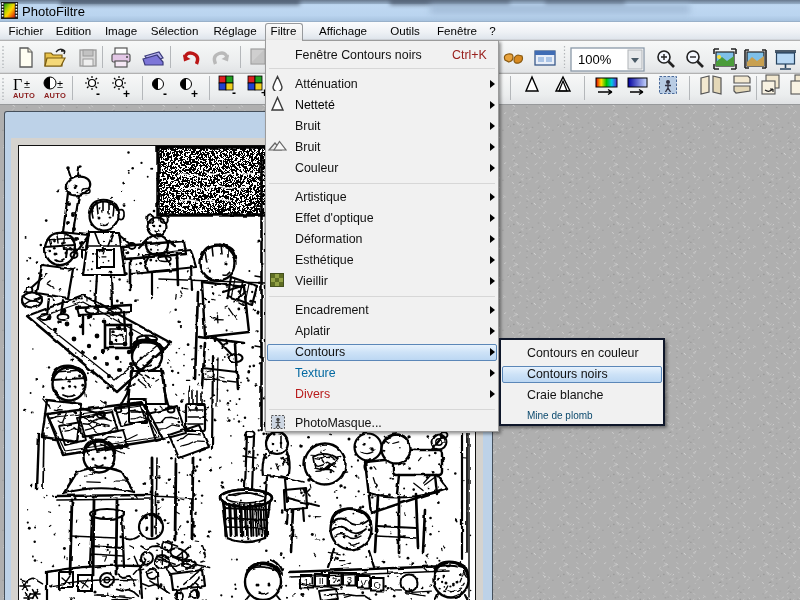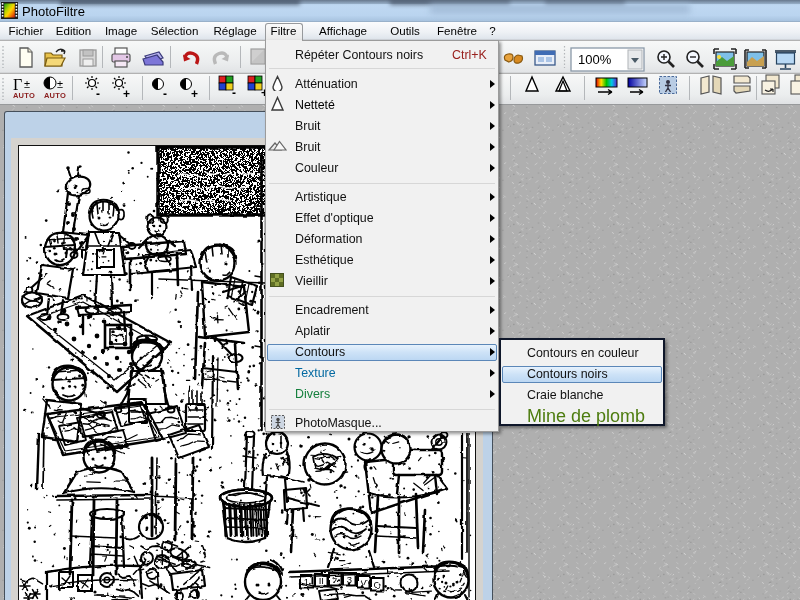--- a/index.html
+++ b/index.html
@@ -1677,21 +1677,21 @@
 <line x1="73.7" y1="172.7" x2="75.2" y2="173.1" stroke="#000" stroke-width="1.2" stroke-linecap="round"></line>
 <line x1="68.0" y1="151.8" x2="68.0" y2="155.0" stroke="#000" stroke-width="1.2" stroke-linecap="round"></line>
 <line x1="70.9" y1="178.2" x2="71.7" y2="180.0" stroke="#000" stroke-width="1.2" stroke-linecap="round"></line>
 <line x1="70.6" y1="172.1" x2="68.7" y2="172.6" stroke="#000" stroke-width="1.2" stroke-linecap="round"></line>
       </g>
     </svg>
   </div>
 </div>
 
 <div class="abs" style="left:265px;top:40px;width:234px;height:392px;background:#f1f1f1;border:1px solid #9b9b9b;box-shadow:2px 2px 3px rgba(0,0,0,0.4)">
-  <div style="position:absolute;left:29px;top:5px;height:18px;line-height:18px;font-size:12.4px;color:#111">Répéter Contours noirs</div>
+  <div style="position:absolute;left:29px;top:5px;height:18px;line-height:18px;font-size:12.4px;color:#111">Fenêtre Contours noirs</div>
     <div style="position:absolute;left:186px;top:5px;height:18px;line-height:18px;font-size:12.4px;color:#99201d">Ctrl+K</div>
     <div style="position:absolute;left:3px;right:3px;top:26.5px;height:1px;background:#d7d7d7"></div>
     <div style="position:absolute;left:29px;top:34px;height:18px;line-height:18px;font-size:12.4px;color:#111">Atténuation</div>
     <div style="position:absolute;left:224px;top:38.5px;width:0;height:0;border-left:5px solid #000;border-top:4.5px solid transparent;border-bottom:4.5px solid transparent"></div>
     <div style="position:absolute;left:29px;top:55px;height:18px;line-height:18px;font-size:12.4px;color:#000000">Netteté</div>
     <div style="position:absolute;left:224px;top:59.5px;width:0;height:0;border-left:5px solid #000;border-top:4.5px solid transparent;border-bottom:4.5px solid transparent"></div>
     <div style="position:absolute;left:29px;top:76px;height:18px;line-height:18px;font-size:12.4px;color:#111">Bruit</div>
     <div style="position:absolute;left:224px;top:80.5px;width:0;height:0;border-left:5px solid #000;border-top:4.5px solid transparent;border-bottom:4.5px solid transparent"></div>
     <div style="position:absolute;left:29px;top:97px;height:18px;line-height:18px;font-size:12.4px;color:#111">Bruit</div>
     <div style="position:absolute;left:224px;top:101.5px;width:0;height:0;border-left:5px solid #000;border-top:4.5px solid transparent;border-bottom:4.5px solid transparent"></div>
@@ -1711,21 +1711,21 @@
     <div style="position:absolute;left:3px;right:3px;top:254.5px;height:1px;background:#d7d7d7"></div>
     <div style="position:absolute;left:29px;top:260px;height:18px;line-height:18px;font-size:12.4px;color:#111">Encadrement</div>
     <div style="position:absolute;left:224px;top:264.5px;width:0;height:0;border-left:5px solid #000;border-top:4.5px solid transparent;border-bottom:4.5px solid transparent"></div>
     <div style="position:absolute;left:29px;top:281px;height:18px;line-height:18px;font-size:12.4px;color:#111">Aplatir</div>
     <div style="position:absolute;left:224px;top:285.5px;width:0;height:0;border-left:5px solid #000;border-top:4.5px solid transparent;border-bottom:4.5px solid transparent"></div>
     <div style="position:absolute;left:1px;right:1px;top:302.5px;height:17px;border:1px solid #5b87b8;border-radius:2px;background:linear-gradient(180deg,#e7f2fd,#cde2f7 50%,#bcd7f3)"></div>
     <div style="position:absolute;left:29px;top:302px;height:18px;line-height:18px;font-size:12.4px;color:#111">Contours</div>
     <div style="position:absolute;left:224px;top:306.5px;width:0;height:0;border-left:5px solid #000;border-top:4.5px solid transparent;border-bottom:4.5px solid transparent"></div>
     <div style="position:absolute;left:29px;top:323px;height:18px;line-height:18px;font-size:12.4px;color:#0369a1">Texture</div>
     <div style="position:absolute;left:224px;top:327.5px;width:0;height:0;border-left:5px solid #000;border-top:4.5px solid transparent;border-bottom:4.5px solid transparent"></div>
-    <div style="position:absolute;left:29px;top:344px;height:18px;line-height:18px;font-size:12.4px;color:#15803d">Divers</div>
+    <div style="position:absolute;left:29px;top:344px;height:18px;line-height:18px;font-size:12.4px;color:#b91c1c">Divers</div>
     <div style="position:absolute;left:224px;top:348.5px;width:0;height:0;border-left:5px solid #000;border-top:4.5px solid transparent;border-bottom:4.5px solid transparent"></div>
     <div style="position:absolute;left:3px;right:3px;top:367.5px;height:1px;background:#d7d7d7"></div>
     <div style="position:absolute;left:29px;top:373px;height:18px;line-height:18px;font-size:12.4px;color:#111">PhotoMasque...</div>
 </div>
 <svg class="abs" style="left:270px;top:75px;z-index:20" width="15" height="16">
     <path d="M7.5,1.5 Q10.5,7.5 11.5,10.5 A4.4,4.4 0 1 1 3.5,10.5 Q4.5,7.5 7.5,1.5 Z" fill="#fff" stroke="#3a3a3a" stroke-width="1.4"></path>
   </svg>
 <svg class="abs" style="left:270px;top:96px;z-index:20" width="15" height="16">
     <path d="M7.5,1.5 L13,14 L2,14 Z" fill="#fff" stroke="#3a3a3a" stroke-width="1.4"></path>
   </svg>
@@ -1751,14 +1751,14 @@
     <path d="M8,7 L8,10.5 M5.5,8.5 L10.5,8.5 M8,10.5 L6,14 M8,10.5 L10,14" stroke="#444" stroke-width="1.2" fill="none"></path>
   </svg>
 
 <div class="abs" style="left:266px;top:40px;width:36px;height:2px;background:#f1f1f1;z-index:5"></div>
 
 <div class="abs" style="left:499px;top:338px;width:166px;height:88px;background:#f1f1f1;border:2px solid #0f172a;box-shadow:2px 2px 3px rgba(0,0,0,0.4)">
   <div style="position:absolute;left:26px;top:4px;height:18px;line-height:18px;font-size:12.4px;color:#111">Contours en couleur</div>
     <div style="position:absolute;left:1px;right:1px;top:25.5px;height:17px;border:1px solid #5b87b8;border-radius:2px;background:linear-gradient(180deg,#e7f2fd,#cde2f7 50%,#bcd7f3)"></div>
     <div style="position:absolute;left:26px;top:25px;height:18px;line-height:18px;font-size:12.4px;color:#111">Contours noirs</div>
     <div style="position:absolute;left:26px;top:46px;height:18px;line-height:18px;font-size:12.4px;color:#111">Craie blanche</div>
-    <div style="position:absolute;left:26px;top:67px;height:18px;line-height:18px;font-size:18px;color:#4d7c0f">Mine de plomb</div>
+    <div style="position:absolute;left:26px;top:67px;height:18px;line-height:18px;font-size:10px;color:#0c4a6e">Mine de plomb</div>
 </div>
 
 </body></html>

